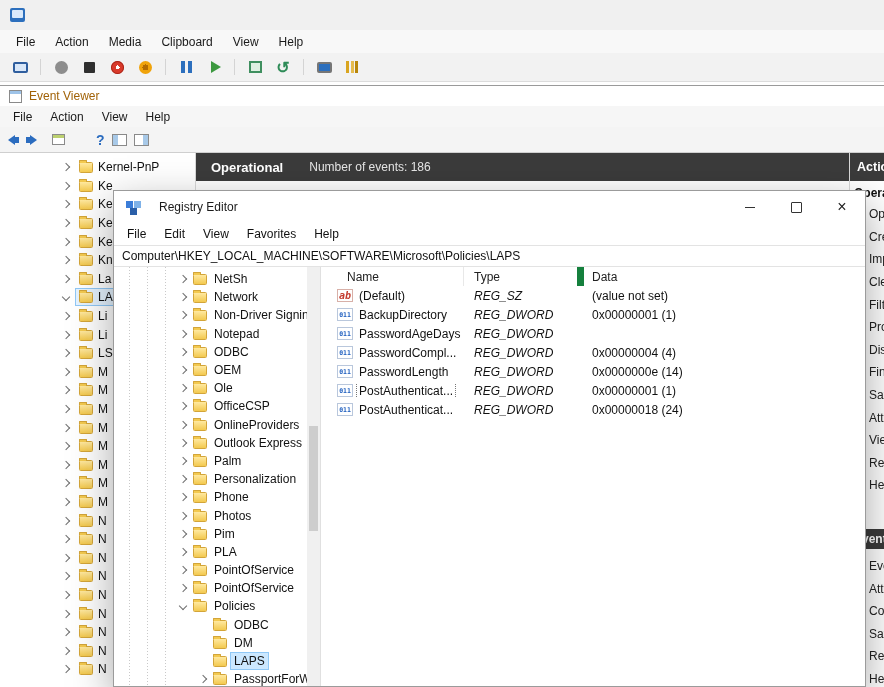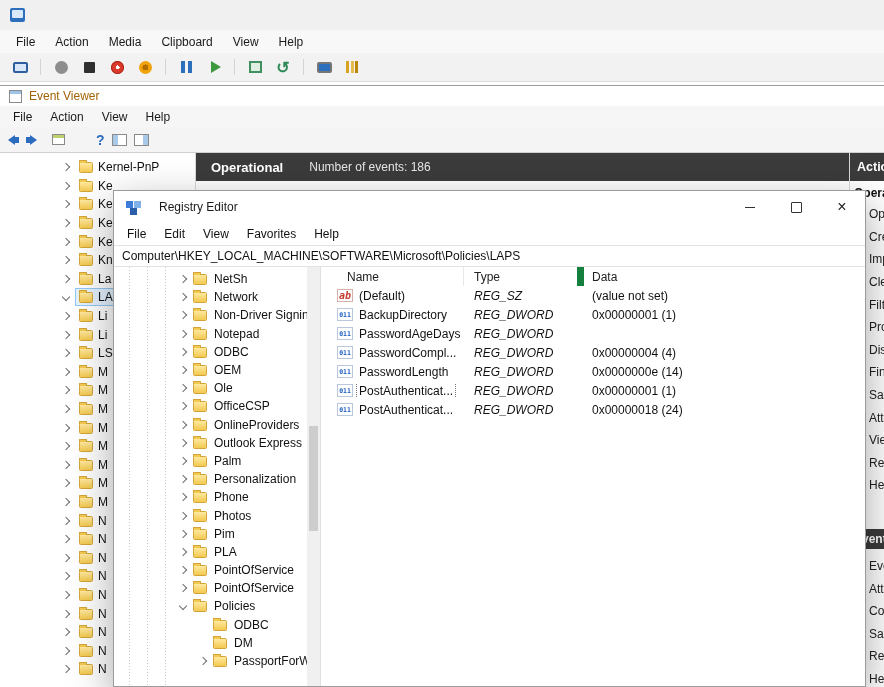--- a/index.html
+++ b/index.html
@@ -552,20 +552,25 @@
           <div class="reg-row child">
             <span class="chev-spacer"></span>
             <span class="folder"></span>
             <span class="reg-label">ODBC</span>
           </div>
           <div class="reg-row child">
             <span class="chev-spacer"></span>
             <span class="folder"></span>
             <span class="reg-label">DM</span>
           </div>
+          <div class="reg-row child sel">
+            <span class="chev-spacer"></span>
+            <span class="folder"></span>
+            <span class="reg-label">LAPS</span>
+          </div>
           <div class="reg-row child">
             <span class="chev"></span>
             <span class="folder"></span>
             <span class="reg-label">PassportForWork</span>
           </div>
         </div>
       <div class="reg-tree-scroll">
         <div class="thumb"></div>
       </div>
     </div>

